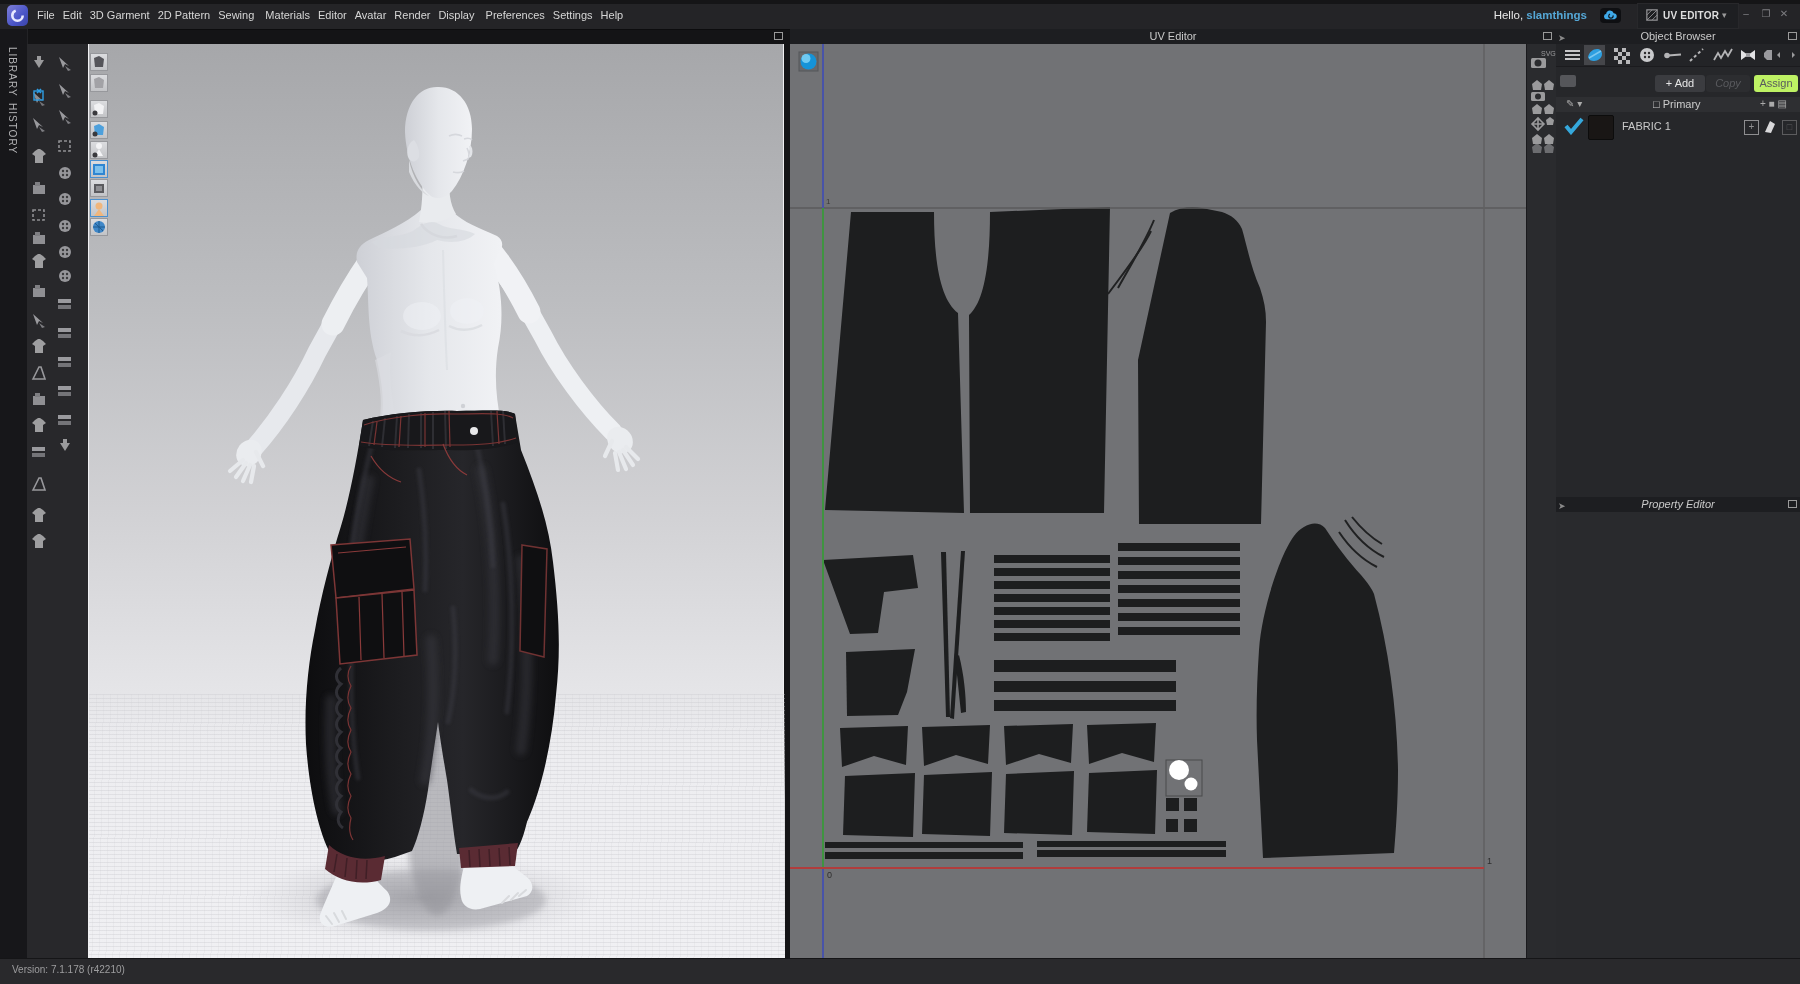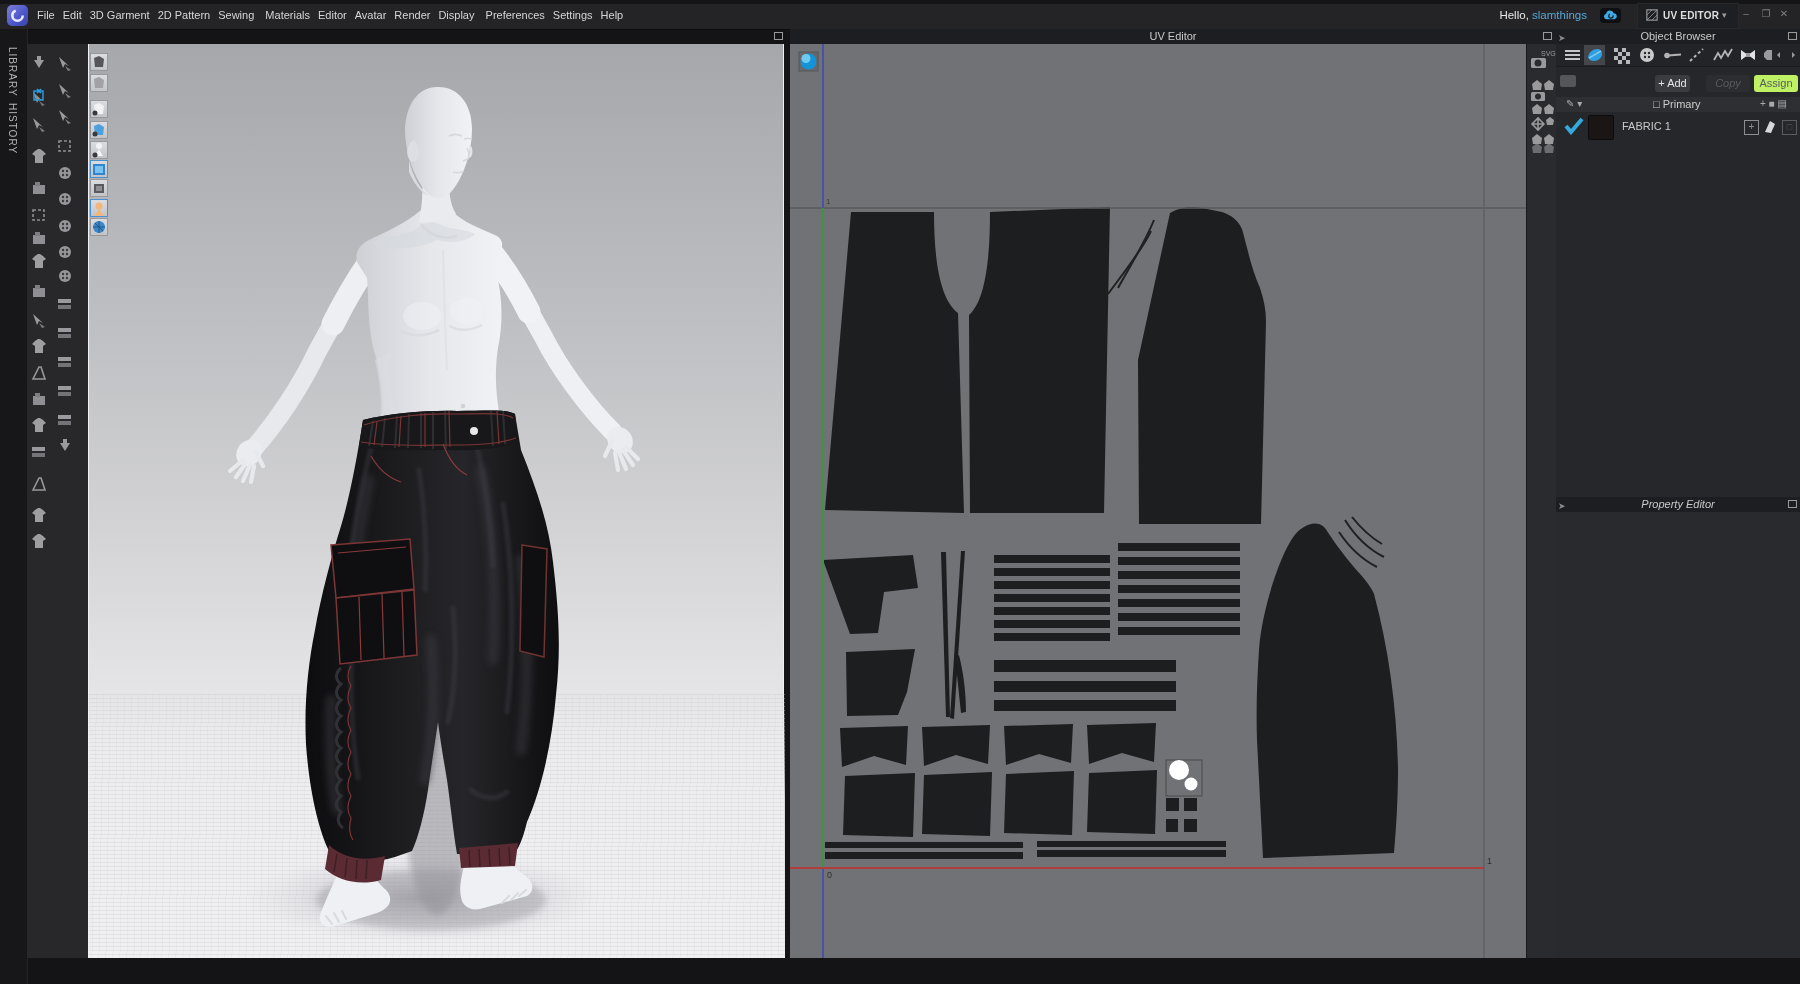--- a/index.html
+++ b/index.html
@@ -5,21 +5,21 @@
   html,body{margin:0;padding:0;background:#141416;}
   #app{position:relative;width:1800px;height:984px;overflow:hidden;
        font-family:"Liberation Sans",sans-serif;background:#141416;}
   .abs{position:absolute;}
   
   #topbar{left:0;top:0;width:1800px;height:29px;background:#242427;border-bottom:1px solid #0c0c0e;}
   #topstrip{left:0;top:0;width:1800px;height:4px;background:#151517;}
   #menus{left:33px;top:0;height:29px;line-height:30px;color:#d6d6d6;font-size:11px;}
   #menus span{display:inline-block;margin:0 4px;}
   #hello{right:213px;top:0;height:29px;line-height:30px;font-size:11.5px;color:#e8e8e8;}
-  #hello b{color:#55a7d6;font-weight:normal;}
+  #hello b{color:#55a7d6;font-weight:bold;}
   
   .winbtn{top:7px;width:16px;height:14px;color:#7d7d81;font-size:10px;text-align:center;line-height:14px;}
   
   .titlebar{top:29px;height:15px;background:#1d1e21;color:#c9c9c9;font-size:11px;
             text-align:center;line-height:15px;}
   
   #dock{left:0;top:29px;width:27px;height:955px;background:#17171a;border-right:1px solid #232326;}
   .vtext{position:absolute;left:7px;writing-mode:vertical-rl;color:#b4b4b6;font-size:10px;letter-spacing:1px;}
   
   #ltool{left:27px;top:44px;width:61px;height:914px;background:#28282b;}
@@ -520,31 +520,34 @@
     <path d="M211 6 L216 6 L216 16 L211 16 L208 13 L208 9 Z" fill="#9a9a9e"></path>
     <path d="M224 8 L221 11 L224 14 Z" fill="#9a9a9c"></path>
     <path d="M236 8 L239 11 L236 14 Z" fill="#9a9a9c"></path>
   </svg></div>
   <div class="abs titlebar" style="left:1556px;top:497px;width:244px;font-style:italic;">Property Editor</div>
   <div class="abs" style="left:1788px;top:500px;width:7px;height:6px;border:1px solid #9a9a9a;"></div>
   <div class="abs" style="left:1558px;top:501px;color:#8a8a8a;font-size:9px;">➤</div>
   <div class="abs" id="pe"></div>
 
   <div class="abs" style="left:1560px;top:75px;width:16px;height:12px;background:#55565a;border-radius:2px;"></div>
-  <div class="abs btn" style="left:1655px;top:75px;width:35px;background:#3b3c40;color:#e6e6e6;">+ Add</div>
+  <div class="abs btn" style="left:1655px;top:75px;width:50px;background:#3b3c40;color:#e6e6e6;">+ Add</div>
   <div class="abs btn" style="left:1706px;top:75px;width:44px;background:#2c2d30;color:#595a5e;font-style:italic;">Copy</div>
   <div class="abs btn" style="left:1754px;top:75px;width:44px;background:#bef264;color:#595a5e;">Assign</div>
   <div class="abs" style="left:1556px;top:97px;width:244px;height:15px;background:#2e2f32;"></div>
   <div class="abs" style="left:1653px;top:97px;width:90px;height:15px;color:#cccccc;font-size:11px;line-height:15px;">□ Primary</div>
   <div class="abs" style="left:1566px;top:98px;color:#aaa;font-size:10px;">✎ ▾</div>
   <div class="abs" style="left:1760px;top:98px;color:#aaa;font-size:10px;">+ ■ ▤</div>
   <svg class="abs" style="left:1564px;top:117px" width="20" height="18" viewBox="0 0 20 18">
     <path d="M2 9 L7 15 L18 2" stroke="#35a8dc" stroke-width="4" fill="none"></path>
   </svg>
   <div class="abs" style="left:1588px;top:115px;width:24px;height:23px;background:#191615;border:1px solid #0c0c0c;border-radius:2px;"></div>
   <div class="abs" style="left:1622px;top:120px;color:#c9c9c9;font-size:11px;">FABRIC 1</div>
   <div class="abs" style="left:1744px;top:120px;width:13px;height:13px;border:1px solid #8e8e90;color:#8e8e90;font-size:10px;line-height:12px;text-align:center;">+</div>
   <svg class="abs" style="left:1762px;top:119px" width="16" height="16" viewBox="0 0 16 16">
     <path d="M3 13 L8 2 L13 5 L9 14 Z" fill="#d8d8da"></path>
   </svg>
   <div class="abs" style="left:1782px;top:120px;width:13px;height:13px;border:1px solid #5c5c5e;color:#5c5c5e;font-size:9px;line-height:12px;text-align:center;">□</div>
 
+  <div class="abs" id="status">
+      <div style="margin:5px 0 0 12px;">Version: 7.1.178 (r42210)</div>
+    </div>
 </div>
 
 </body></html>

